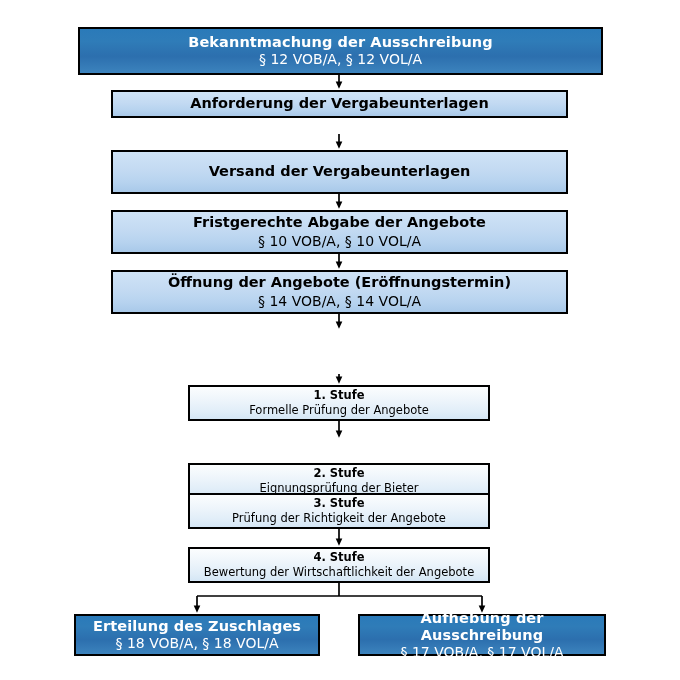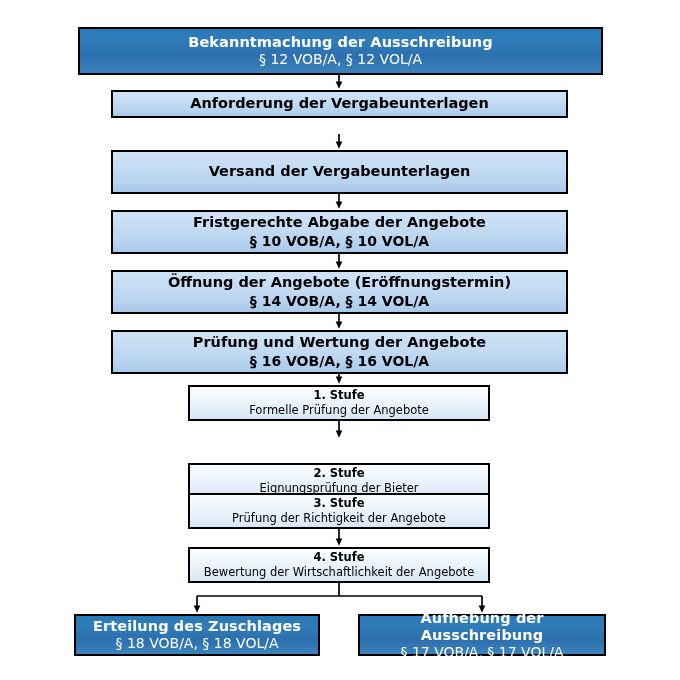--- a/index.html
+++ b/index.html
@@ -56,21 +56,21 @@
   
   .node.light {
     background: linear-gradient(to bottom, #cfe3f6 0%, #c3daf2 45%, #b7d3ef 75%, #a9c9e9 100%);
     color: #000000;
   }
   .node.light .title {
     font-weight: bold;
     font-size: 14.5px;
   }
   .node.light .sub {
-    font-weight: bold;
+    font-weight: normal;
     font-size: 14px;
     margin-top: 2px;
   }
   
   .node.pale {
     background: linear-gradient(to bottom, #fbfdfe 0%, #eef5fb 40%, #e0edf8 78%, #d4e6f5 100%);
     color: #000000;
   }
   .node.pale .title {
     font-weight: bold;
@@ -130,24 +130,20 @@
   <div class="node light" style="left:111px; top:210px; width:457px; height:44px;">
     <div class="title">Fristgerechte Abgabe der Angebote</div>
     <div class="sub">§ 10 VOB/A, § 10 VOL/A</div>
   </div>
 
   <div class="node light" style="left:111px; top:270px; width:457px; height:44px;">
     <div class="title">Öffnung der Angebote (Eröffnungstermin)</div>
     <div class="sub">§ 14 VOB/A, § 14 VOL/A</div>
   </div>
 
-  <div class="node light" style="left:111px; top:330px; width:457px; height:44px;">
-    <div class="title">Prüfung und Wertung der Angebote</div>
-    <div class="sub">§ 16 VOB/A, § 16 VOL/A</div>
-  </div>
 
   <div class="node pale" style="left:188px; top:385px; width:302px; height:36px;">
     <div class="title">1. Stufe</div>
     <div class="sub">Formelle Prüfung der Angebote</div>
   </div>
 
   <div class="node pale" style="left:188px; top:439px; width:302px; height:36px;margin-top:24px;">
     <div class="title">2. Stufe</div>
     <div class="sub">Eignungsprüfung der Bieter</div>
   </div>

